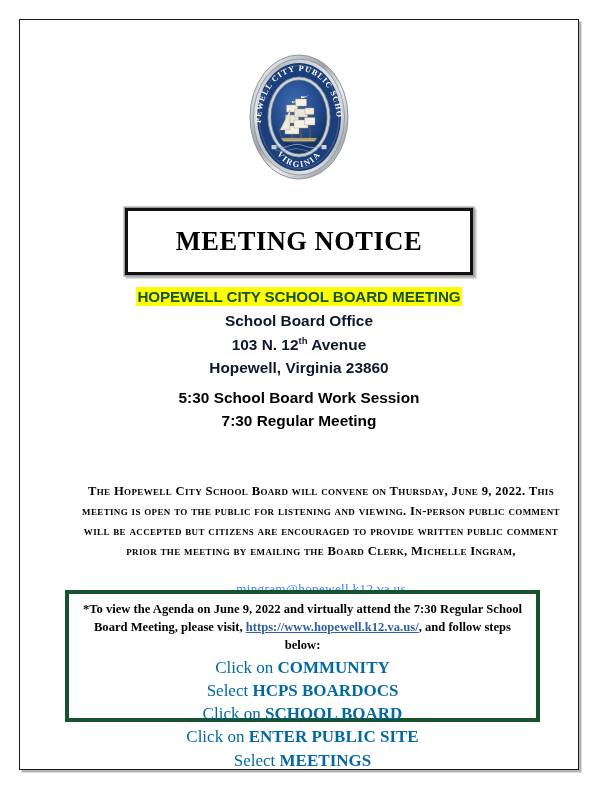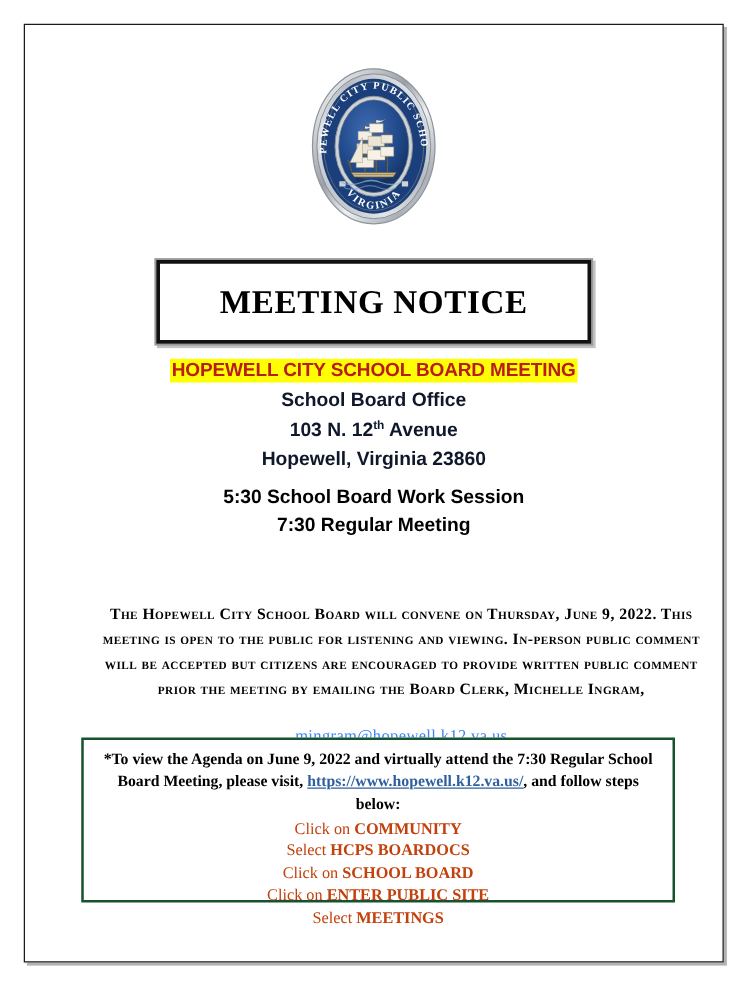--- a/index.html
+++ b/index.html
@@ -87,21 +87,21 @@
   #heading-block {
     position: absolute;
     left: 0;
     top: 267px;
     width: 100%;
     text-align: center;
   }
   .hl-heading {
     display: inline-block;
     background: #ffff00;
-    color: #b91c1c;
+    color: #14532d;
     font-family: "Liberation Sans", sans-serif;
     font-weight: bold;
     font-size: 15.2px;
     letter-spacing: -0.1px;
     padding: 0 1px;
     line-height: 1.28;
   }
   .addr-line {
     font-family: "Liberation Sans", sans-serif;
     font-weight: bold;
@@ -161,44 +161,44 @@
     color: #3b82f6;
   }
 
   
   #instruction-box {
     position: absolute;
     left: 45px;
     top: 570px;
     width: 475px;
     height: 132px;
-    border: 2px solid #14532d;
+    border: 4px solid #14532d;
     box-sizing: border-box;
     background: #ffffff;
     padding: 7px 12px 6px 12px;
     text-align: center;
   }
   #instruction-lead {
     font-family: "Liberation Serif", serif;
     font-weight: bold;
     font-size: 12.6px;
     line-height: 1.42;
     color: #000000;
     margin: 0 0 1px 0;
   }
   #instruction-link {
     color: #2f5f9e;
     text-decoration: underline;
     font-weight: bold;
   }
   .step-line {
     font-family: "Liberation Serif", serif;
-    font-size: 13px;
+    font-size: 17px;
     line-height: 1.37;
-    color: #c2410c;
+    color: #0369a1;
     margin: 0;
   }
   .step-line b { font-weight: bold; }
 </style>
 </head>
 <body>
 
 <div id="flyer-page">
   <div id="page-border">
     <div id="content">

